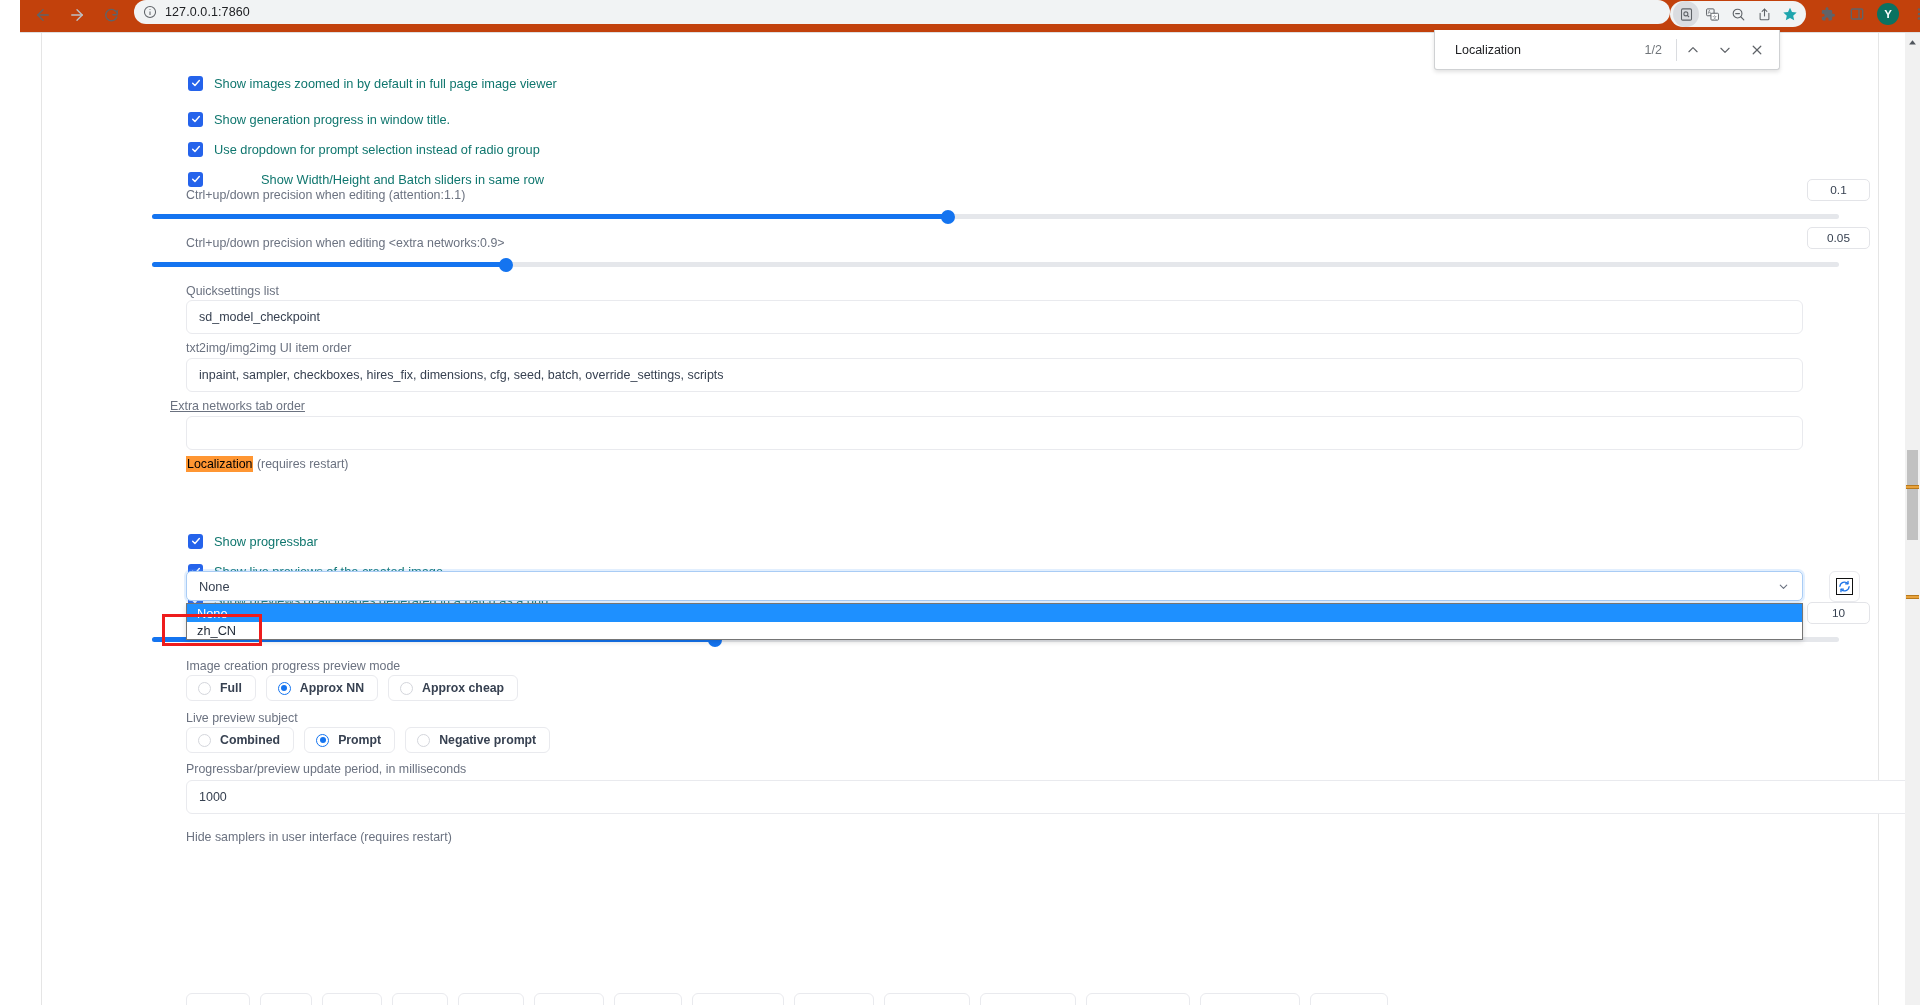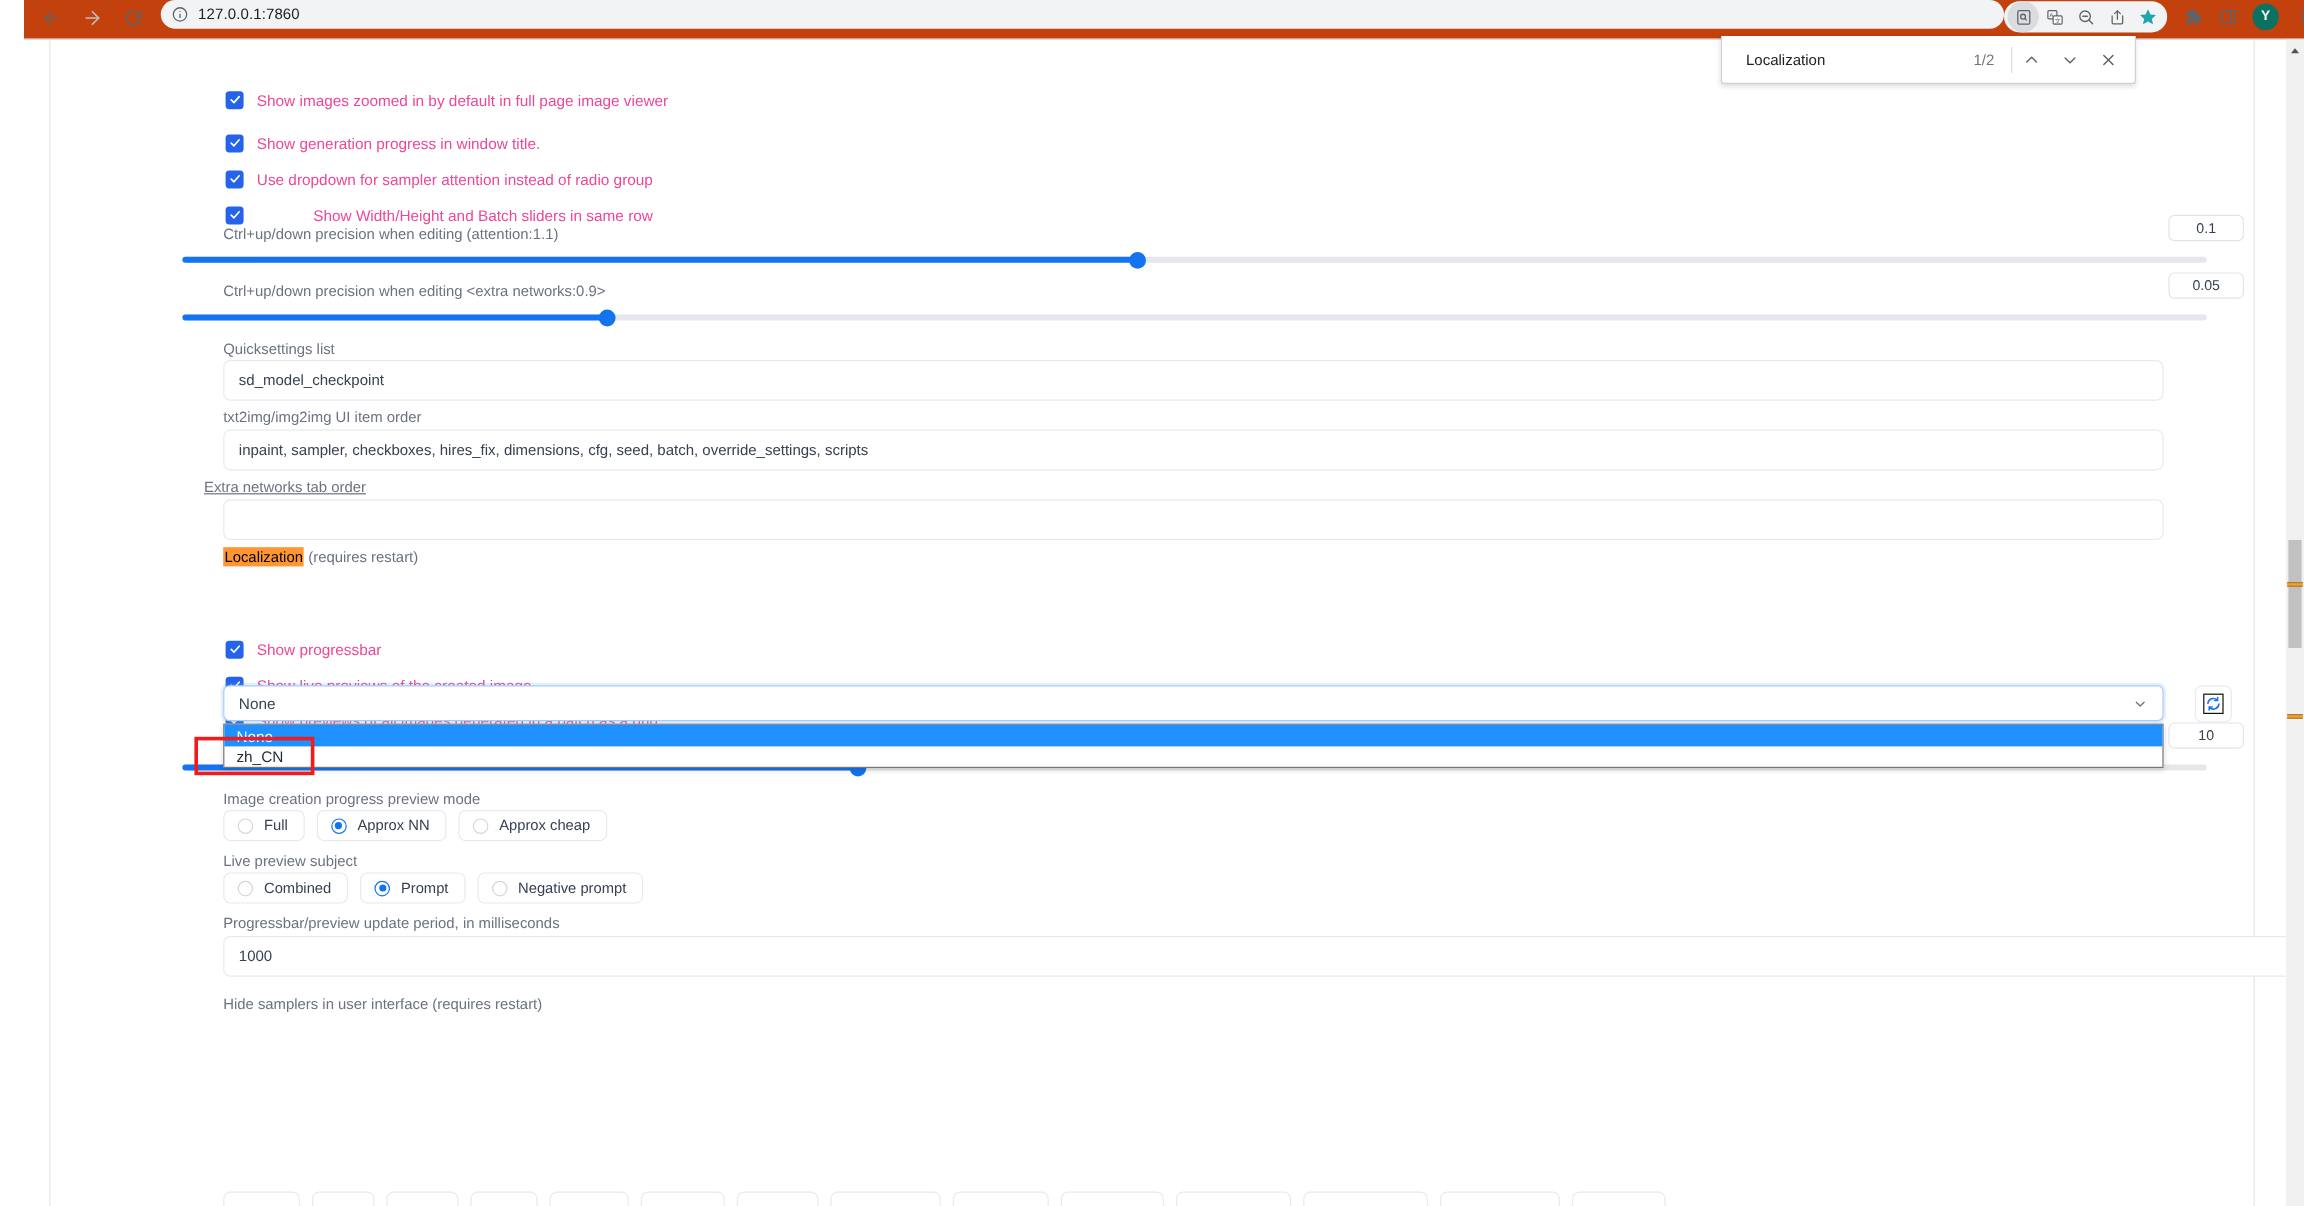--- a/index.html
+++ b/index.html
@@ -146,21 +146,21 @@
   .chkbox {
     width: 15px; height: 15px;
     border-radius: 3px;
     background: #2563eb;
     display: flex; align-items: center; justify-content: center;
     flex: 0 0 auto;
   }
   .chkbox svg { display: block; }
   .chk-label {
     font-size: 12.8px;
-    color: #ec4899;
+    color: #0f766e;
     margin-left: 11px;
     white-space: nowrap;
   }
 
   
   .field-label {
     position: absolute;
     font-size: 12.4px;
     color: #6b7280;
     white-space: nowrap;
@@ -285,21 +285,21 @@
     z-index: 22;
   }
   #refresh-btn .sq {
     width: 17px; height: 17px;
     border: 1.5px solid #111;
     display: flex; align-items: center; justify-content: center;
     color: #1a73e8;
   }
 
   
-  .radio-group { position: absolute; display: flex; gap: 10px; }
+  .radio-group { position: absolute; display: flex; gap: 10px; font-weight: bold; }
   .radio-pill {
     height: 26px;
     border: 1px solid #e9eaee;
     border-radius: 6px;
     background: #fff;
     display: flex; align-items: center;
     padding: 0 13px 0 11px;
   }
   .radio-dot {
     width: 13px; height: 13px;
@@ -501,21 +501,21 @@
           </svg>
         </div>
         <span class="chk-label">Show generation progress in window title.</span>
       </div>
       <div class="chk-row" style="left: 18px; top: 107px;">
         <div class="chkbox">
           <svg width="10" height="10" viewBox="0 0 24 24" fill="none" stroke="#fff" stroke-width="3.4" stroke-linecap="round" stroke-linejoin="round">
             <polyline points="4 12.5 9.5 18 20 6"></polyline>
           </svg>
         </div>
-        <span class="chk-label">Use dropdown for sampler attention instead of radio group</span>
+        <span class="chk-label">Use dropdown for prompt selection instead of radio group</span>
       </div>
       <div class="chk-row" style="left: 18px; top: 137px; gap: 47px;">
         <div class="chkbox">
           <svg width="10" height="10" viewBox="0 0 24 24" fill="none" stroke="#fff" stroke-width="3.4" stroke-linecap="round" stroke-linejoin="round">
             <polyline points="4 12.5 9.5 18 20 6"></polyline>
           </svg>
         </div>
         <span class="chk-label">Show Width/Height and Batch sliders in same row</span>
       </div>
       <div class="field-label" style="left: 16px; top: 155px;">Ctrl+up/down precision when editing (attention:1.1)</div>

